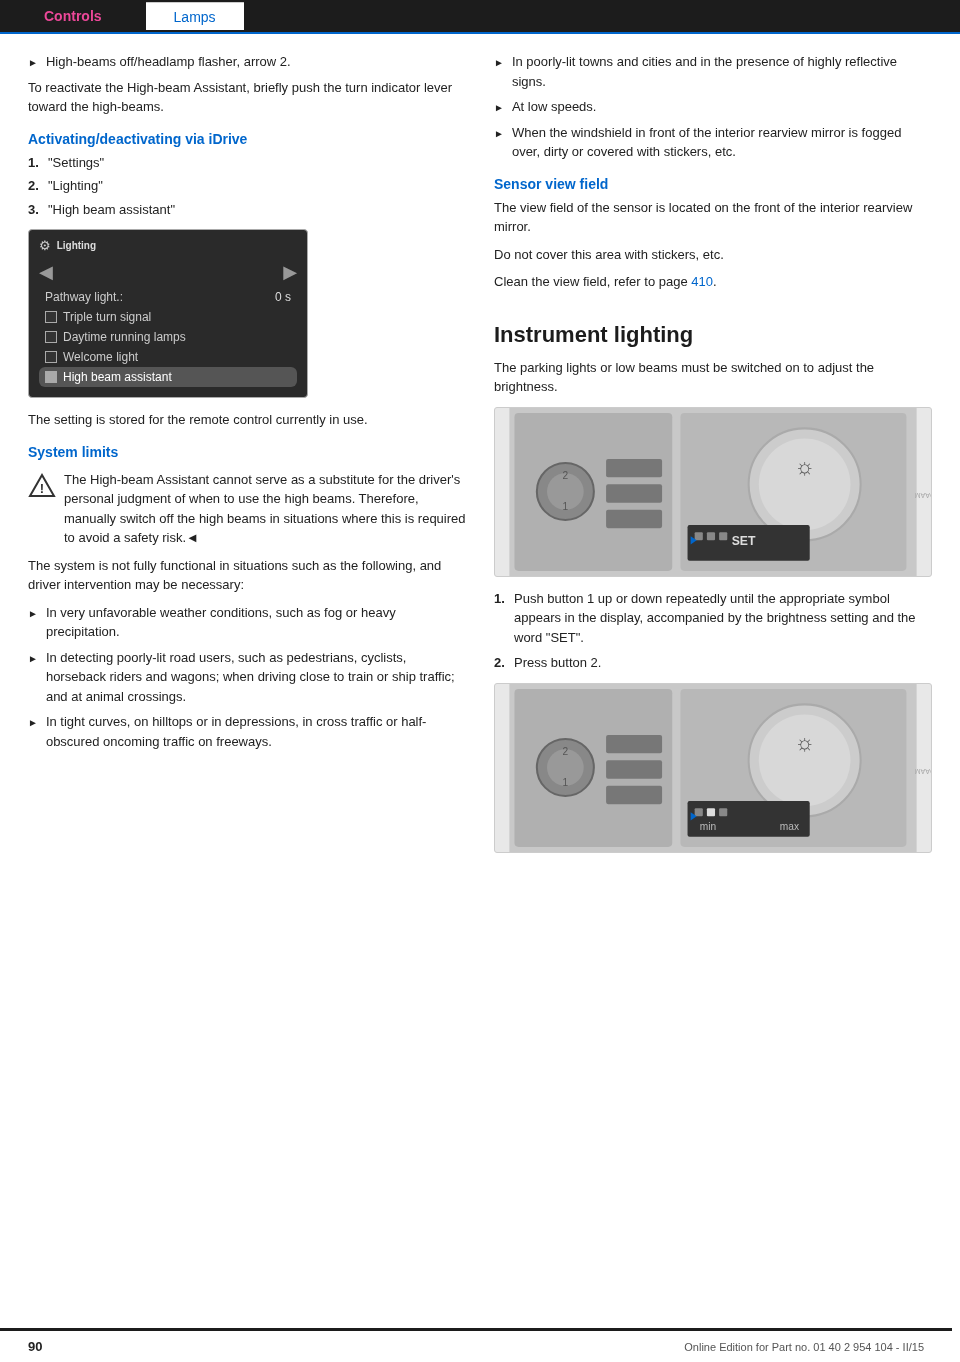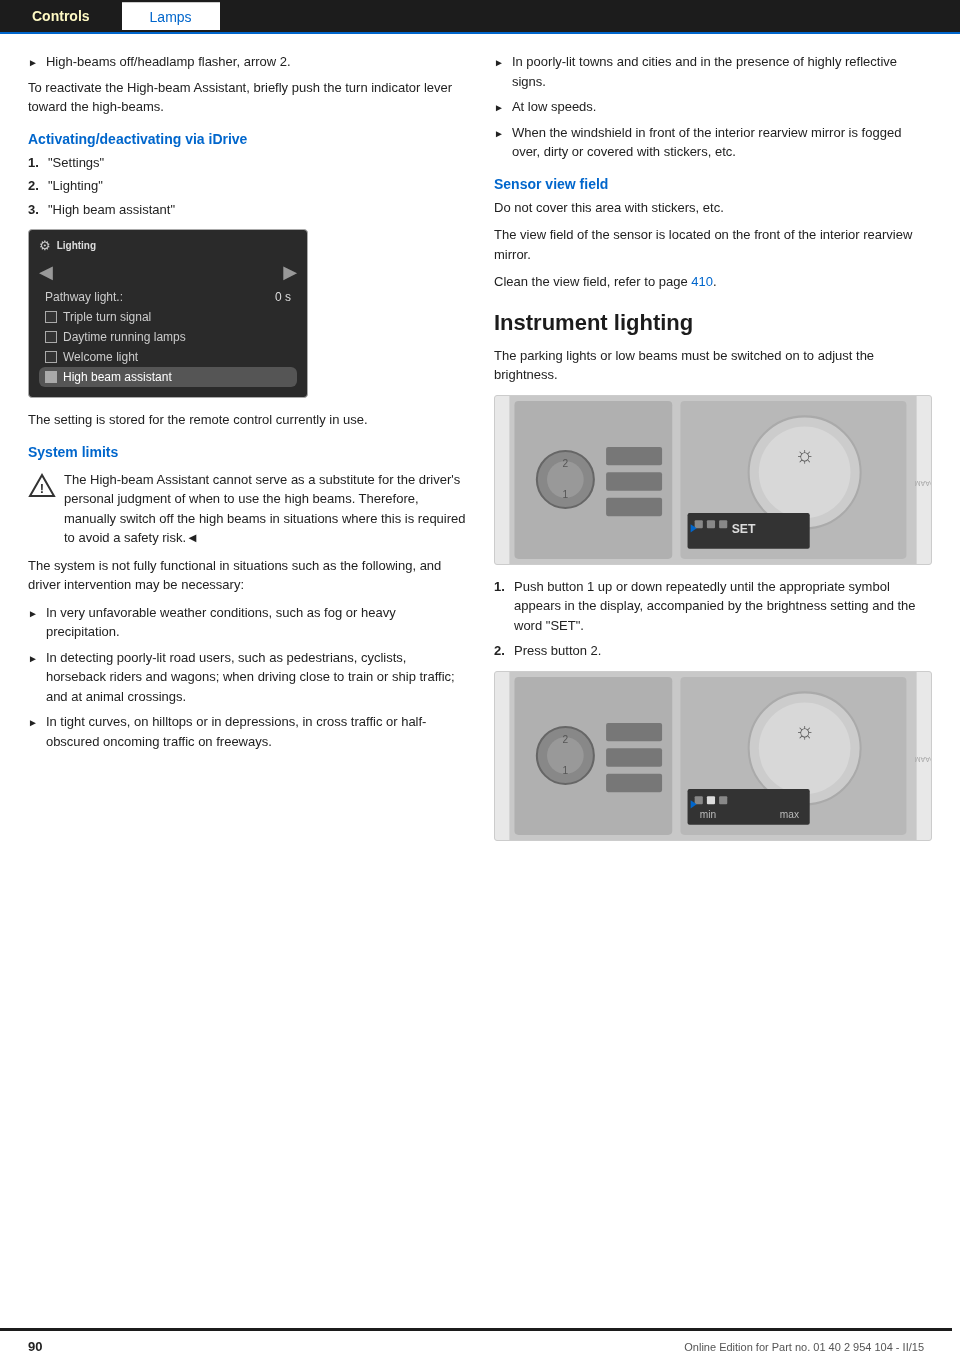--- a/index.html
+++ b/index.html
@@ -15,23 +15,23 @@
 
     
     .header {
       display: flex;
       align-items: center;
       background: #1c1c1c;
       height: 32px;
     }
     .header-tab-active {
       background: #1c1c1c;
-      color: #fef9c3;
-      font-weight: bold;
-      padding: 0 32px;
+      color: #ec4899;
+      font-weight: bold;
+      padding: 0 44px;
       height: 32px;
       display: flex;
       align-items: center;
       font-size: 14px;
     }
     .header-tab-inactive {
       background: #fff;
       color: #0066cc;
       padding: 0 28px;
       height: 28px;
@@ -62,21 +62,21 @@
       font-size: 14px;
       font-weight: bold;
       margin-bottom: 6px;
       margin-top: 14px;
     }
     .section-heading-large {
       color: #1c1c1c;
       font-size: 22px;
       font-weight: bold;
       margin-bottom: 10px;
-      margin-top: 18px;
+      margin-top: 30px;
     }
     p {
       margin-bottom: 8px;
       line-height: 1.5;
       font-size: 13px;
     }
     .bullet-item {
       display: flex;
       align-items: flex-start;
       margin-bottom: 6px;
@@ -345,22 +345,22 @@
     <div class="bullet-item">
       <span class="bullet-arrow">►</span>
       <span>At low speeds.</span>
     </div>
     <div class="bullet-item">
       <span class="bullet-arrow">►</span>
       <span>When the windshield in front of the interior rearview mirror is fogged over, dirty or covered with stickers, etc.</span>
     </div>
 
     <div class="section-heading">Sensor view field</div>
+    <p>The view field of the sensor is located on the front of the interior rearview mirror.</p>
     <p>Do not cover this area with stickers, etc.</p>
-    <p>The view field of the sensor is located on the front of the interior rearview mirror.</p>
     <p>
       <span>Clean the view field, refer to page</span>
       <span style="color:#0066cc;">410</span><span>.</span>
     </p>
 
     <div class="section-heading-large">Instrument lighting</div>
     <p>The parking lights or low beams must be switched on to adjust the brightness.</p>
 
     <div class="instrument-img">
 

